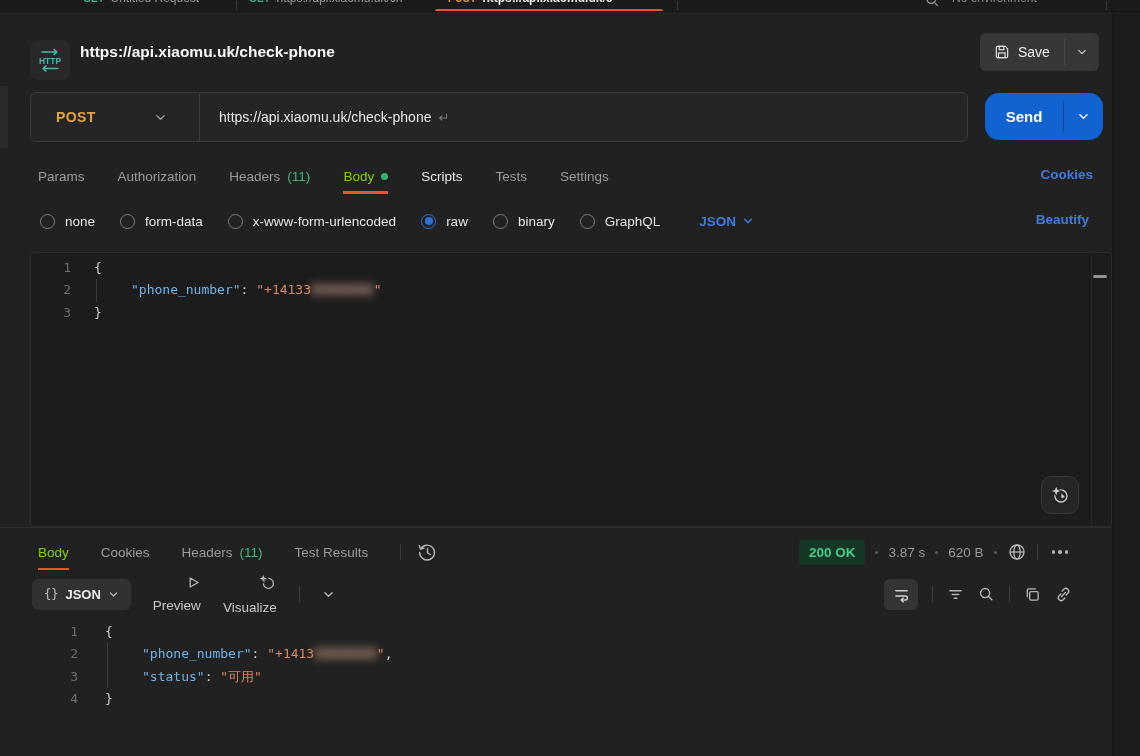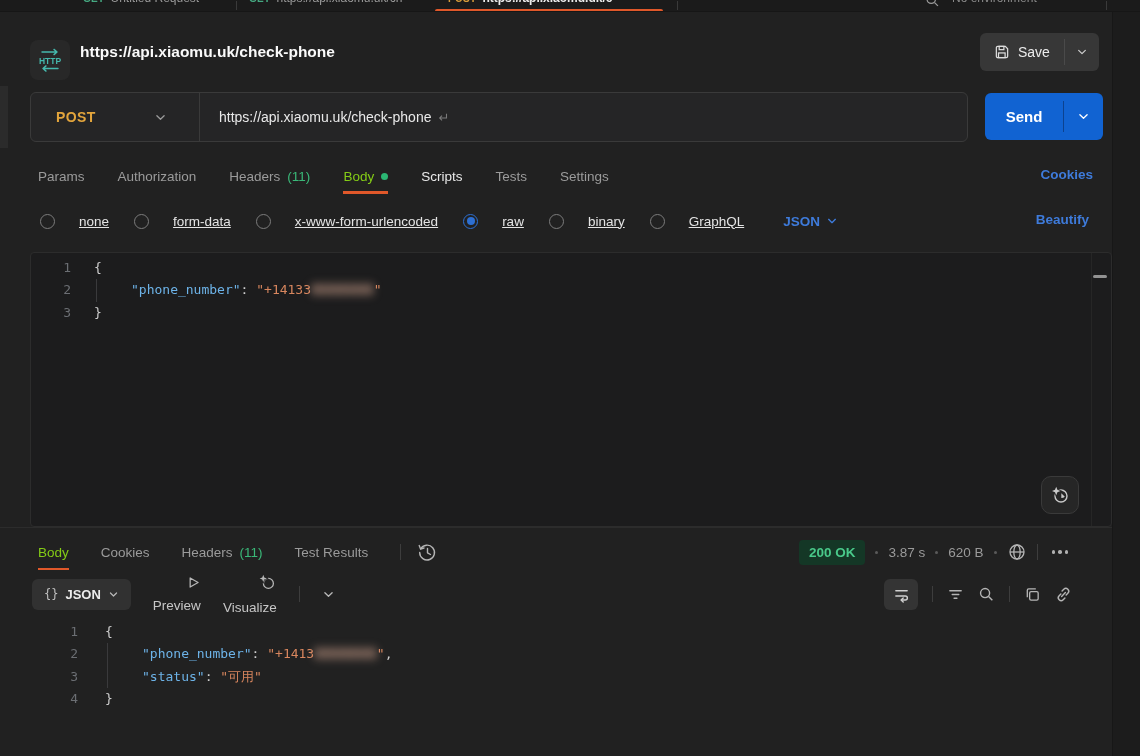--- a/index.html
+++ b/index.html
@@ -37,39 +37,39 @@
   
   .url-box { position:absolute; left:30px; top:92px; width:938px; height:50px; background:#252526;
     border:1px solid #3a3a3a; border-radius:6px; display:flex; align-items:center; }
   .method-select { display:flex; align-items:center; gap:0; padding-left:25px; width:168px; cursor:pointer; }
   .method-label { color:#e3a53c; font-weight:700; font-size:14px; letter-spacing:.4px; }
   .method-caret { margin-left:58px; }
   .url-vsep { width:1px; align-self:stretch; background:#3a3a3a; }
   .url-input { margin-left:19px; font-size:14px; color:#e9e9e9; display:flex; align-items:center; gap:7px; flex:1; }
   .ret-hint { color:#7a7a7a; font-size:13px; }
   .send-btn { position:absolute; left:985px; top:93px; width:118px; height:47px; background:#1163d2;
-    border-radius:6px; display:flex; color:#fff; }
+    border-radius:14px; display:flex; color:#fff; }
   .send-main { width:78px; display:flex; align-items:center; justify-content:center; font-size:15px; font-weight:700; cursor:pointer; }
   .send-sep { width:1px; background:rgba(9,40,88,.55); margin:8px 0; }
   .send-caret { flex:1; display:flex; align-items:center; justify-content:center; cursor:pointer; }
 
   
   .req-tabs { position:absolute; left:0; top:158px; width:1110px; height:36px; display:flex; align-items:center;
     padding-left:38px; gap:33px; font-size:13.5px; color:#9b9b9b; }
   .rtab { height:36px; display:flex; align-items:center; gap:7px; cursor:pointer; white-space:nowrap; }
   .rtab .cnt { color:#3ab878; }
   .rtab.bright { color:#e8e8e8; }
   .rtab.active { color:#84cc16; border-bottom:3px solid #e0582a; padding-top:3px; }
   .green-dot { width:7px; height:7px; border-radius:50%; background:#2bb673; }
   .cookies-link { position:absolute; right:47px; top:167px; color:#3e7bdb; font-size:13.5px; font-weight:600; cursor:pointer; }
 
   
   .radio-row { position:absolute; left:0; top:204px; width:1110px; height:34px; display:flex; align-items:center;
     padding-left:40px; gap:25px; font-size:13.5px; color:#e4e4e4; }
-  .radio-item { display:flex; align-items:center; gap:24px; cursor:pointer; white-space:nowrap;text-decoration:underline; }
+  .radio-item { display:flex; align-items:center; gap:10px; cursor:pointer; white-space:nowrap; }
   .radio { width:15px; height:15px; border-radius:50%; border:1.5px solid #7c7c7c; position:relative; }
   .radio.sel { border-color:#2d6fd2; }
   .radio.sel::after { content:""; position:absolute; left:2.5px; top:2.5px; width:8px; height:8px; border-radius:50%; background:#2d6fd2; }
   .fmt-select { display:flex; align-items:center; gap:6px; margin-left:14px; color:#3e7bdb; font-weight:700; cursor:pointer; }
   .beautify-link { position:absolute; right:51px; top:212px; color:#3e7bdb; font-size:13.5px; font-weight:600; cursor:pointer; }
 
   
   .editor-box { position:absolute; left:30px; top:252px; width:1082px; height:275px; background:#1c1c1d;
     border:1px solid #2c2c2c; border-radius:4px; }
   .scroll-track { position:absolute; right:0; top:0; bottom:0; width:20px; border-left:1px solid #262626; }

